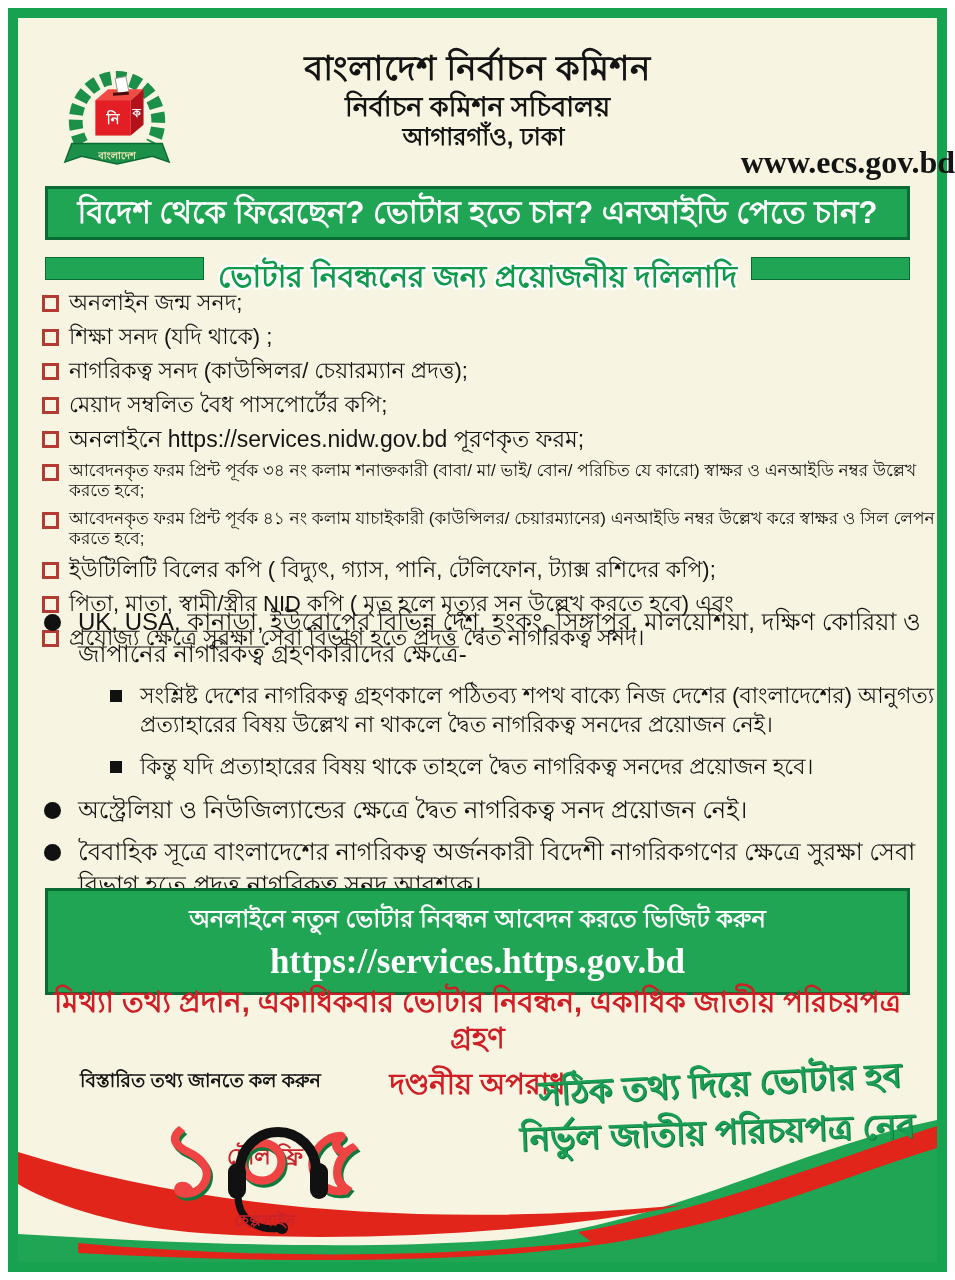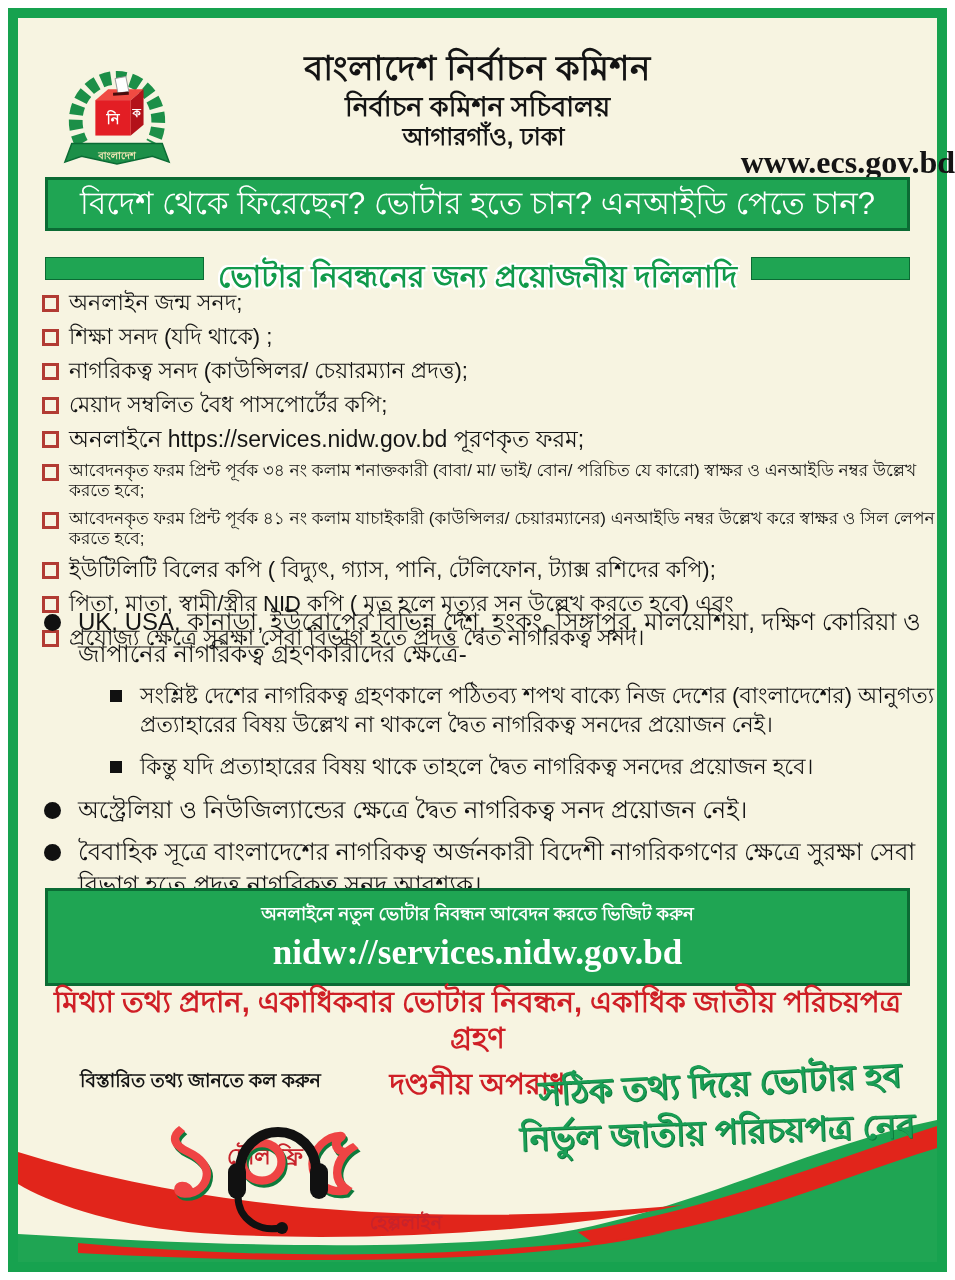--- a/index.html
+++ b/index.html
@@ -11,22 +11,22 @@
 
   
   .hdr-title{left:0;right:0;top:42px;text-align:center;font-size:34px;font-weight:bold;letter-spacing:.5px;}
   .hdr-sub{left:0;right:0;top:86px;text-align:center;font-size:27px;font-weight:600;}
   .hdr-addr{left:12px;right:0;top:118px;text-align:center;font-size:24px;font-weight:600;}
   .hdr-web{left:0;right:0;top:144px;text-align:right;font-size:32px;font-weight:bold;
            font-family:"Liberation Serif","DejaVu Serif",serif;}
   .logo{left:58px;top:46px;width:118px;height:126px;}
 
   
-  .banner1{left:45px;right:45px;top:177px;height:48px;background:#1fa553;border:3px solid #0b6b34;
-           color:#ffffff;font-size:31px;font-weight:normal;text-align:center;line-height:48px;}
+  .banner1{left:45px;right:45px;top:186px;height:48px;background:#1fa553;border:3px solid #0b6b34;
+           color:#ffffff;font-size:31px;font-weight:bold;text-align:center;line-height:48px;}
   .strip{left:45px;right:45px;top:250px;height:36px;display:flex;align-items:center;gap:14px;}
   .strip .bar{flex:1;height:21px;background:#1fa553;border:1px solid #0b6b34;}
   .strip .t{color:#119a4b;font-size:30px;font-weight:bold;white-space:nowrap;
             text-shadow:-2px -2px 0 #fff,2px -2px 0 #fff,-2px 2px 0 #fff,2px 2px 0 #fff,0 2px 0 #fff,0 -2px 0 #fff;margin-top:20px;}
 
   
   .checklist{left:40px;right:16px;top:290px;margin:0;padding:0;list-style:none;}
   .checklist li{display:flex;align-items:flex-start;font-size:22px;line-height:1.18;margin-bottom:8px;font-weight:500;}
   .checklist li .sq{flex:none;width:11px;height:11px;border:3px solid #b23b33;margin:5px 10px 0 2px;background:transparent;}
   .checklist li:nth-of-type(5){font-size:23px;}
@@ -36,34 +36,34 @@
   
   .notes{left:44px;right:20px;top:606px;margin:0;padding:0;list-style:none;}
   .notes li{position:relative;font-size:24px;line-height:1.35;margin-bottom:10px;font-weight:400;}
   .notes li.lv1{padding-left:34px;}
   .notes li.lv1 .marker{position:absolute;left:0;top:8px;width:17px;height:17px;border-radius:50%;background:#111;}
   .notes li.lv2{padding-left:96px;font-size:22px;margin-bottom:12px;}
   .notes li.lv2 .marker{position:absolute;left:66px;top:9px;width:12px;height:12px;background:#111;}
 
   .banner2{left:45px;right:45px;top:888px;background:#1fa553;border:3px solid #0b6b34;color:#fff;
            text-align:center;padding:9px 0 10px;}
-  .banner2 .l1{font-size:18px;font-weight:bold;}
+  .banner2 .l1{font-size:24px;font-weight:bold;}
   .banner2 .l2{font-size:35px;font-weight:bold;font-family:"Liberation Serif","DejaVu Serif",serif;margin-top:2px;}
 
   .warning{left:30px;right:30px;top:984px;text-align:center;color:#cf1f26;font-weight:bold;}
   .warning .w1{font-size:29px;line-height:1.25;}
   .warning .w2{font-size:29px;margin-top:4px;}
 
   
   .call-heading{left:80px;top:1066px;width:370px;text-align:left;font-size:19px;font-weight:bold;z-index:3;}
   .tollfree{left:80px;top:1102px;width:370px;text-align:center;font-size:22px;font-weight:bold;color:#c8232b;z-index:3;margin-top:37px;}
   .helpnum{left:80px;top:1110px;width:370px;text-align:center;font-size:100px;font-weight:bold;color:#ef4444;
            letter-spacing:6px;line-height:1.0;z-index:3;text-shadow:2px 3px 0 #0d7a3c;}
   .headset{left:218px;top:1108px;width:120px;height:130px;z-index:4;}
-  .helplabel{left:72px;top:1208px;width:370px;text-align:right;font-size:19px;font-weight:bold;color:#c8232b;z-index:5;}
+  .helplabel{left:80px;top:1208px;width:370px;text-align:center;font-size:16px;font-weight:bold;color:#c8232b;z-index:5;}
 
   
   .slogan1{left:505px;top:1058px;width:430px;text-align:center;font-size:34px;font-weight:bold;color:#1a9e55;
            transform:rotate(-3deg);z-index:3;text-shadow:1px 1px 0 #0d7a3c;}
   .slogan2{left:490px;top:1106px;width:455px;text-align:center;font-size:34px;font-weight:bold;color:#1a9e55;
            transform:rotate(-2deg);z-index:3;text-shadow:1px 1px 0 #0d7a3c;}
 
   .wave{left:18px;right:18px;bottom:18px;height:150px;z-index:1;}
 </style>
 </head>
@@ -174,21 +174,21 @@
       </li>
 
       <li class="lv1">
         <span class="marker"></span>
         <span>বৈবাহিক সূত্রে বাংলাদেশের নাগরিকত্ব অর্জনকারী বিদেশী নাগরিকগণের ক্ষেত্রে সুরক্ষা সেবা বিভাগ হতে প্রদত্ত নাগরিকত্ব সনদ আবশ্যক।</span>
       </li>
     </ul>
 
   <div class="abs banner2">
     <div class="l1">অনলাইনে নতুন ভোটার নিবন্ধন আবেদন করতে ভিজিট করুন</div>
-    <div class="l2">nidw://services.nidw.gov.bd</div>
+    <div class="l2">https://services.https.gov.bd</div>
   </div>
 
   <div class="abs warning">
     <div class="w1">মিথ্যা তথ্য প্রদান, একাধিকবার ভোটার নিবন্ধন, একাধিক জাতীয় পরিচয়পত্র গ্রহণ</div>
     <div class="w2">দণ্ডনীয় অপরাধ</div>
   </div>
 
   <svg class="abs wave" viewBox="0 0 919 150" preserveAspectRatio="none">
     <path d="M0,122 C180,133 340,137 470,129 C640,119 770,38 919,8 L919,150 L0,150 Z" fill="#1fa553"></path>
     <path d="M0,40 C180,96 400,117 665,93 C520,124 300,131 170,120 C90,112 30,90 0,72 Z" fill="#e1251b"></path>

